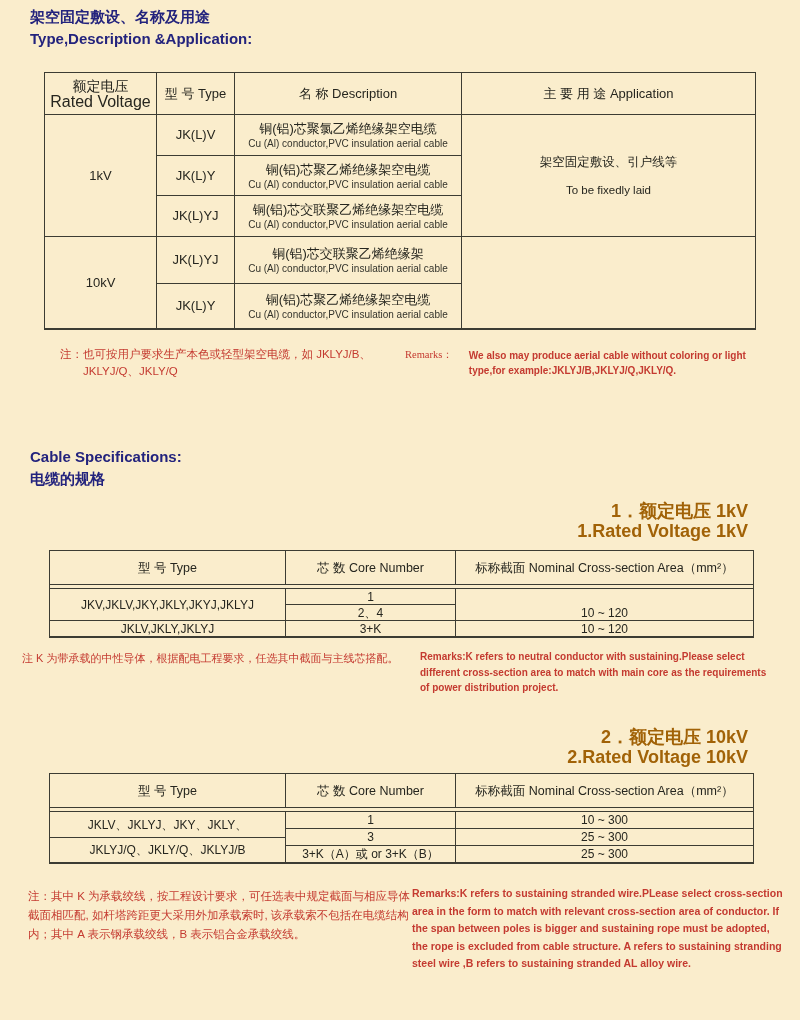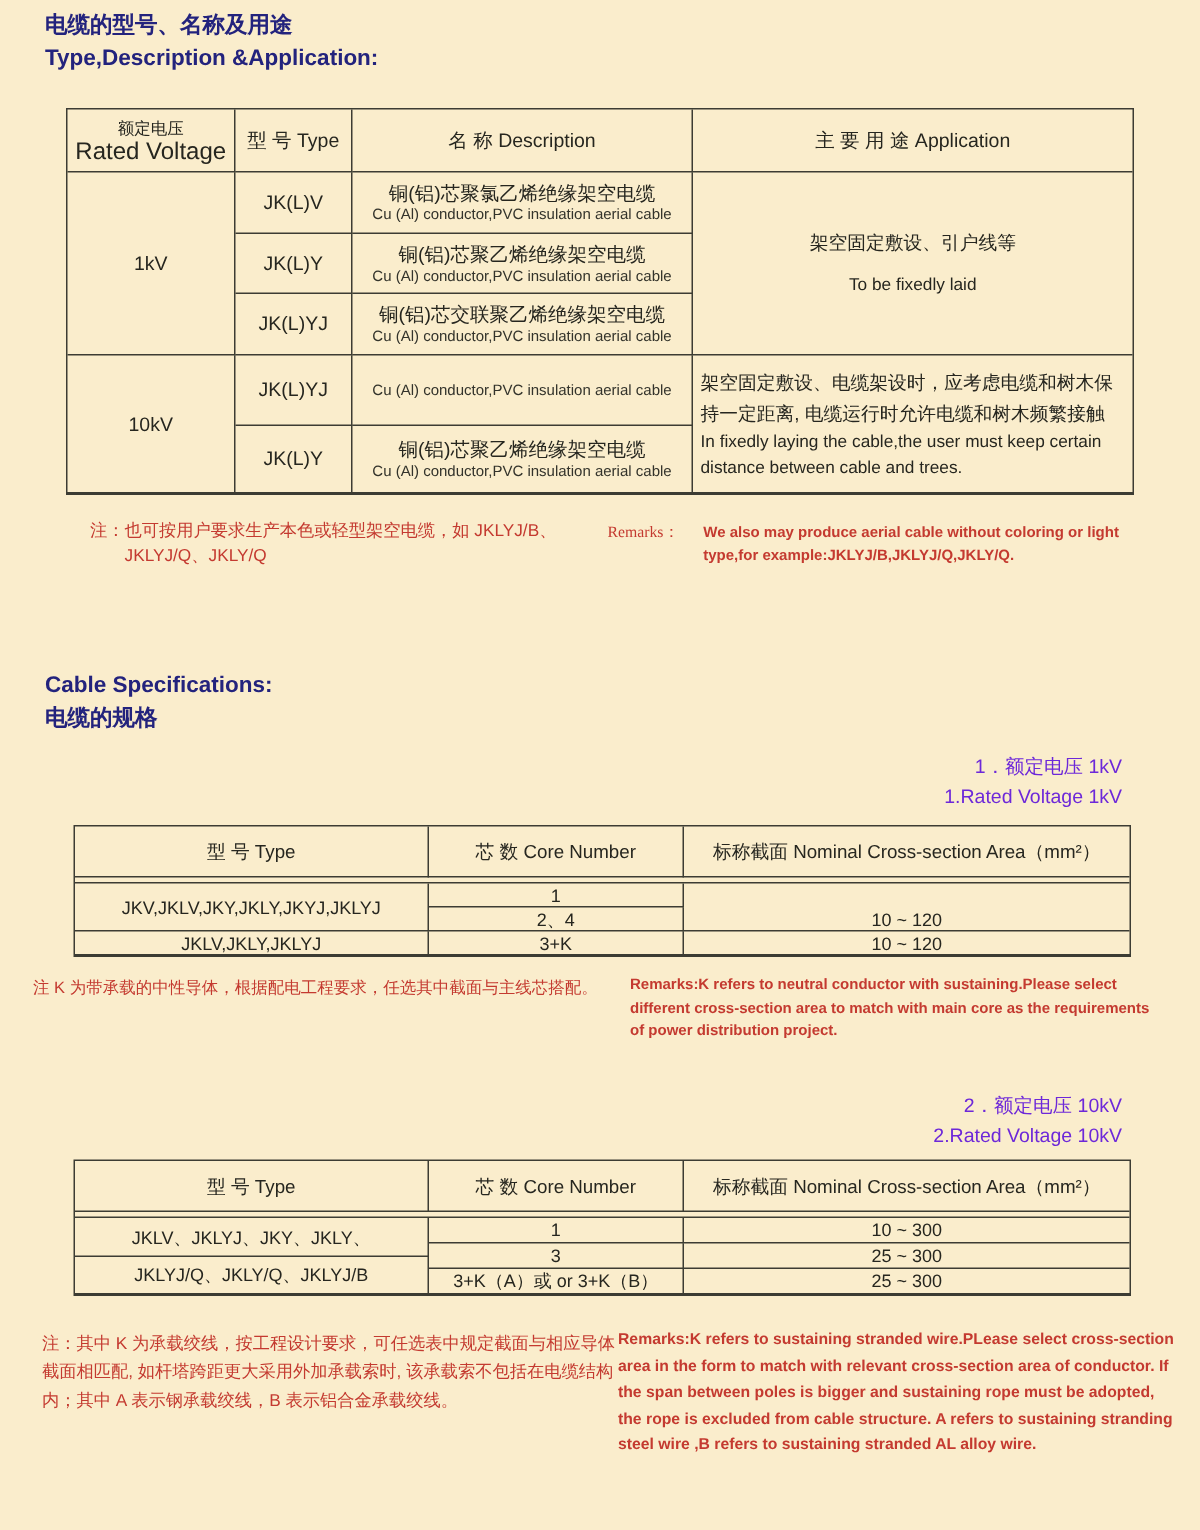--- a/index.html
+++ b/index.html
@@ -10,41 +10,41 @@
   }
   .heading{position:absolute;left:30px;font-weight:bold;color:#23237D;font-size:15px;line-height:22px;}
   .tbl{position:absolute;border:1px solid #3c3c33;border-bottom:2px solid #3c3c33;box-sizing:border-box;}
   .cell{
     position:absolute;box-sizing:border-box;
     border-right:1px solid #3c3c33;border-bottom:1px solid #3c3c33;
     display:flex;align-items:center;justify-content:center;text-align:center;
     font-size:13px;line-height:16px;
   }
   .nr{border-right:none;} .nb{border-bottom:none;}
-  .hzh{font-size:11px;} .hen{font-size:16px;}
+  .hzh{font-size:14px;} .hen{font-size:16px;}
   .dzh{font-size:13px;line-height:17px;} .den{font-size:10px;line-height:13px;color:#33332b;}
   .appblock{align-items:center;}
   .app2{justify-content:flex-start;text-align:left;padding:2px 5px;}
   .az{font-size:12.5px;line-height:21px;} .ae{font-size:11.5px;line-height:17px;}
   .spec-head{font-size:12.5px;}
   .spec-cell{font-size:12px;}
   .dline{position:absolute;left:0;right:0;height:1px;background:#3c3c33;}
-  .subhead{position:absolute;right:52px;text-align:right;font-weight:normal;color:#6d28d9;font-size:13px;line-height:20px;}
+  .subhead{position:absolute;right:52px;text-align:right;font-weight:bold;color:#a16207;font-size:18px;line-height:20px;}
   .rednote{color:#C43A30;}
   .note-flex{position:absolute;display:flex;}
   .remlabel{font-family:"Liberation Serif","DejaVu Serif",serif;font-size:10.5px;}
   .enrem{font-weight:600;font-size:10px;line-height:15.5px;}
 </style>
 </head>
 <body>
 
 <div class="page">
 
   <div class="heading" style="top:6px;">
-    <div>电缆的型号、名称及用途</div>
+    <div>架空固定敷设、名称及用途</div>
     <div>Type,Description &amp;Application:</div>
   </div>
 
   <div class="tbl" style="left:44px;top:72px;width:712px;height:258px;">
 
     <div class="cell" style="left:0;top:0;width:112px;height:42px;">
       <div>
         <div class="hzh">额定电压</div>
         <div class="hen">Rated Voltage</div>
       </div>
@@ -75,40 +75,35 @@
       </div>
     </div>
     <div class="cell" style="left:190px;top:123px;width:227px;height:41px;">
       <div>
         <div class="dzh">铜(铝)芯交联聚乙烯绝缘架空电缆</div>
         <div class="den">Cu (Al) conductor,PVC insulation aerial cable</div>
       </div>
     </div>
     <div class="cell" style="left:190px;top:164px;width:227px;height:47px;">
       <div>
+        <div class="dzh">铜(铝)芯交联聚乙烯绝缘架</div>
         <div class="den">Cu (Al) conductor,PVC insulation aerial cable</div>
       </div>
     </div>
     <div class="cell nb" style="left:190px;top:211px;width:227px;bottom:0;">
       <div>
         <div class="dzh">铜(铝)芯聚乙烯绝缘架空电缆</div>
         <div class="den">Cu (Al) conductor,PVC insulation aerial cable</div>
       </div>
     </div>
 
     <div class="cell nr appblock" style="left:417px;top:42px;right:0;height:122px;">
       <div>
         <div class="az" style="margin-bottom:9px;">架空固定敷设、引户线等</div>
         <div class="ae">To be fixedly laid</div>
-      </div>
-    </div>
-    <div class="cell nr nb app2" style="left:417px;top:164px;right:0;bottom:0;">
-      <div>
-        <div class="az">架空固定敷设、电缆架设时，应考虑电缆和树木保持一定距离, 电缆运行时允许电缆和树木频繁接触</div>
-        <div class="ae">In fixedly laying the cable,the user must keep certain distance between cable and trees.</div>
       </div>
     </div>
   </div>
 
   <div class="note-flex rednote" style="left:60px;top:346px;font-size:11.5px;line-height:17px;">
     <span>注：</span>
     <span style="display:inline-block;width:288px;">也可按用户要求生产本色或轻型架空电缆，如 JKLYJ/B、JKLYJ/Q、JKLY/Q</span>
   </div>
   <div class="note-flex rednote" style="left:405px;top:348px;">
     <span class="remlabel" style="margin-right:16px;">Remarks：</span>

